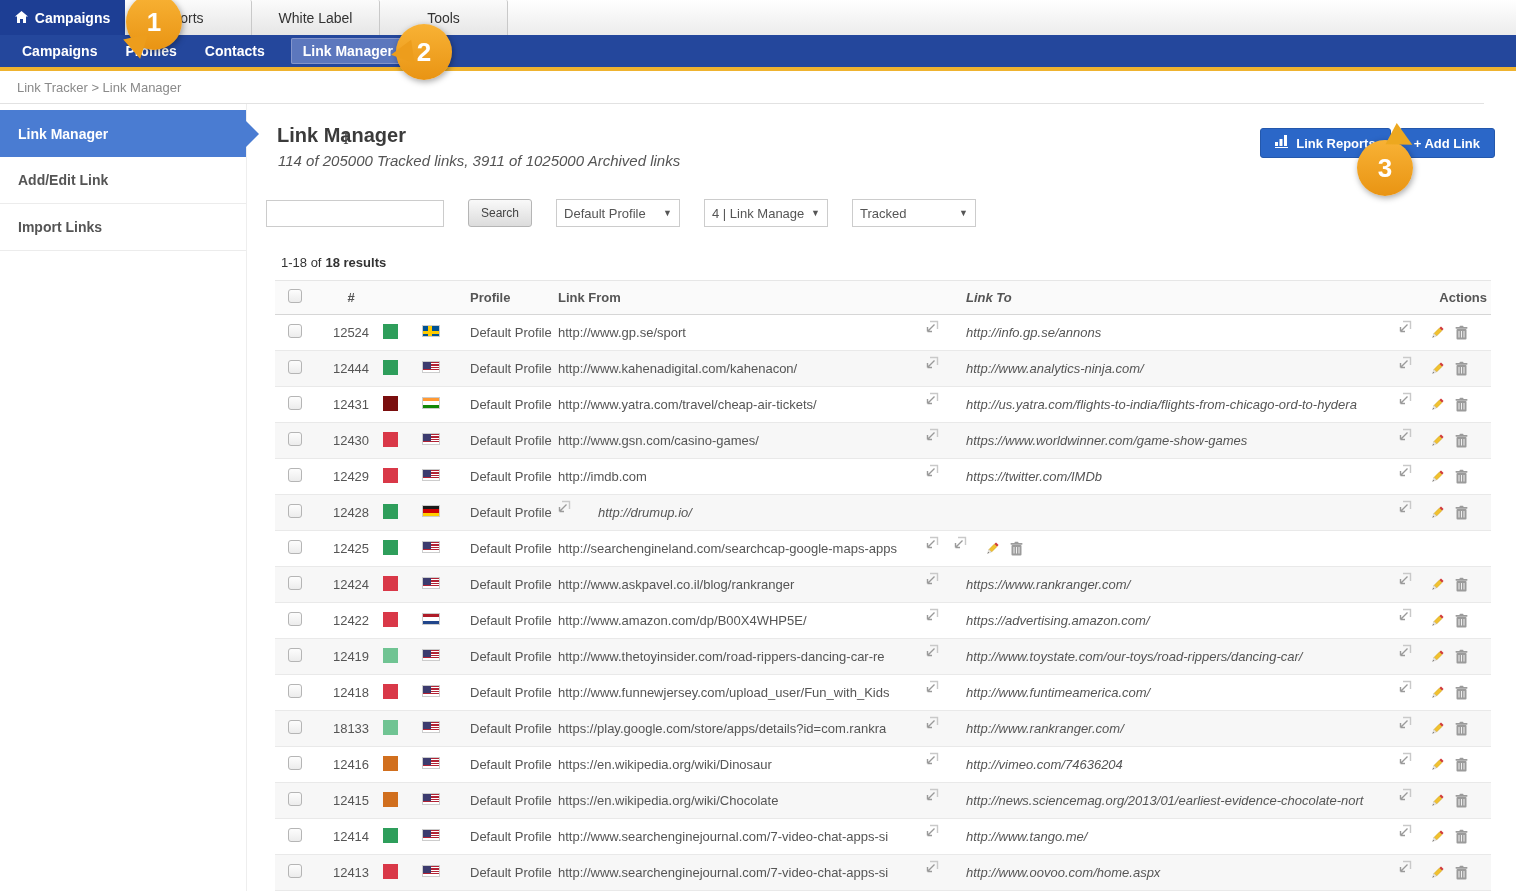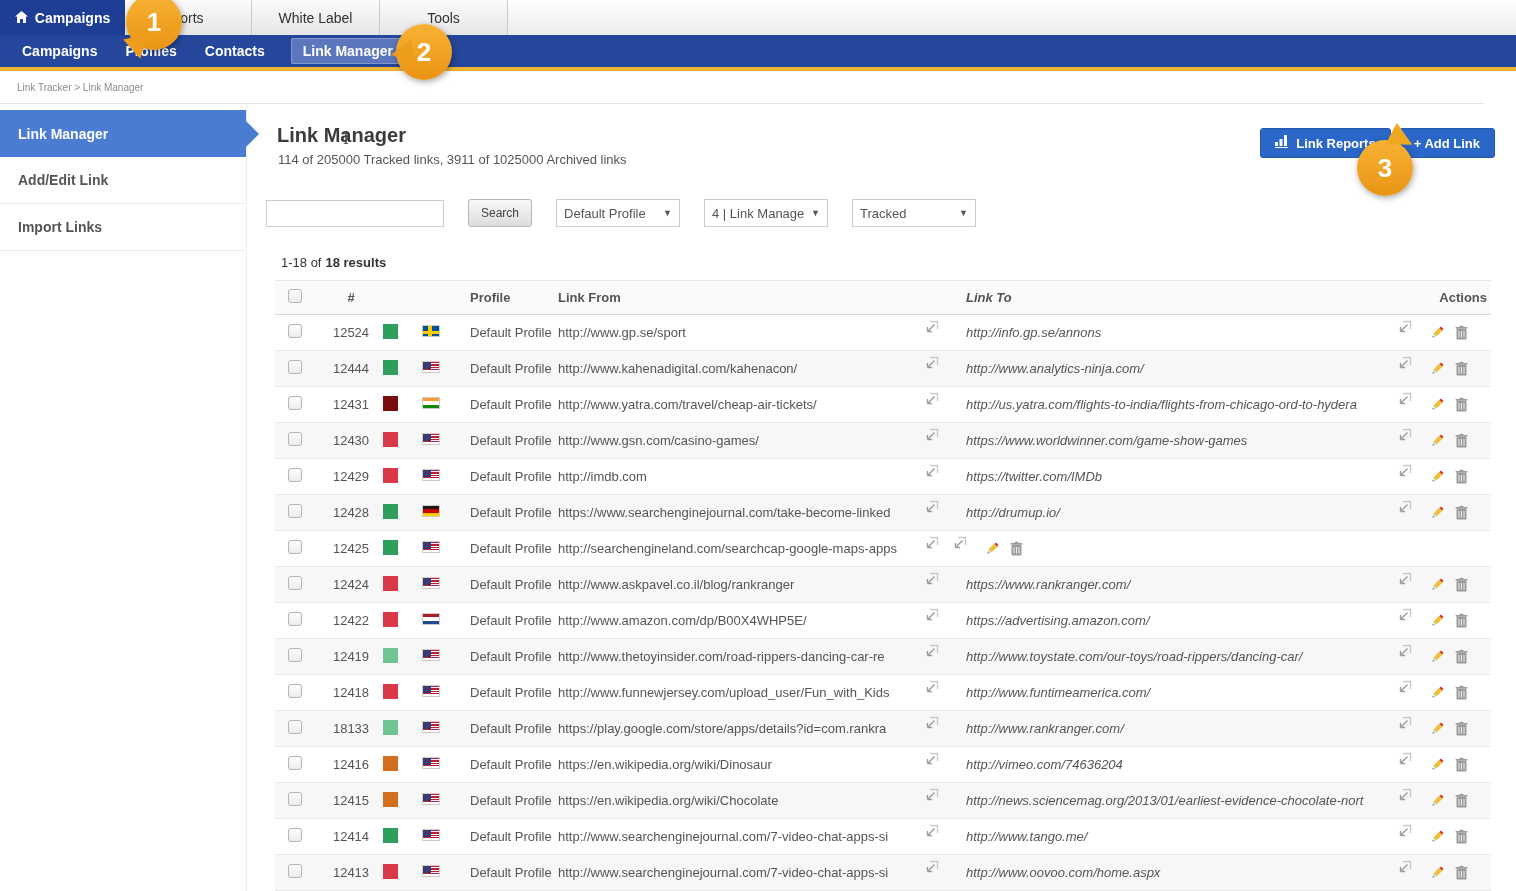--- a/index.html
+++ b/index.html
@@ -19,35 +19,35 @@
   .navbar { position:absolute; top:35px; left:0; width:1516px; height:32px;
     background:#24479c; display:flex; align-items:center; padding-left:20px; gap:24px; }
   .nav-item { color:#fff; font-weight:bold; font-size:14px; padding:5px 2px; }
   .nav-item.active { background:#5c77bd; padding:5px 12px; border-radius:2px;
     box-shadow:0 0 0 1px #8495cb inset; }
   .accentline { position:absolute; top:67px; left:0; width:1516px; height:4px; background:#efb32f; }
 
   
   .breadcrumb { position:absolute; top:71px; left:0; width:1484px; height:33px; background:#fff;
     border-bottom:1px solid #e2e2e2; display:flex; align-items:center; padding-left:17px;
-    font-size:10px; color:#8a8a8a; }
+    font-size:13px; color:#8a8a8a; }
 
   
   .sidebar { position:absolute; top:104px; left:0; width:247px; bottom:0;
     background:#fff; border-right:1px solid #eee; padding-top:6px; z-index:5; }
   .side-item { height:47px; display:flex; align-items:center; padding-left:18px;
     font-size:14px; font-weight:bold; color:#555; border-bottom:1px solid #ececec; }
   .side-item.active { background:#4a7cd2; color:#fff; border-bottom:none; position:relative; }
   .side-item.active::after { content:""; position:absolute; right:-13px; top:50%; margin-top:-13px;
     border:13px solid transparent; border-left:13px solid #4a7cd2; border-right:0; }
 
   
   .content { position:absolute; top:104px; left:248px; right:0; bottom:0; background:#fff; }
   .page-title { position:absolute; left:29px; top:20px; font-size:20px; font-weight:bold; color:#3b3b3b; }
-  .page-sub { position:absolute; left:30px; top:48px; font-size:13px; color:#555; }
+  .page-sub { position:absolute; left:30px; top:48px; font-style:italic; font-size:15px; color:#555; }
   .ibeam { position:absolute; left:95px; top:26px; font-family:"DejaVu Serif",serif;
     font-size:15px; color:#444; }
 
   .hdr-buttons { position:absolute; top:24px; right:21px; display:flex; gap:8px; }
   .btn-blue { height:30px; background:#2b67c8; border:1px solid #2458ac; border-radius:3px;
     color:#fff; font-weight:bold; font-size:13px; display:flex; align-items:center;
     padding:0 14px; gap:7px; cursor:pointer; }
 
   .filters { position:absolute; top:95px; left:18px; display:flex; gap:24px; align-items:flex-end; }
   .search-input { width:178px; height:27px; border:1px solid #ccc; font-size:13px; padding:0 6px; }
@@ -440,21 +440,20 @@
               </svg>
       </span>
     </div>
   </div>
         <div class="t-row alt">
     <div class="c-check"><span class="checkbox"></span></div>
     <div class="c-id">12428</div>
     <div class="c-status"><span class="status-square" style="background: rgb(46, 158, 91);"></span></div>
     <div class="c-flag"><span class="flag flag-de"></span></div>
     <div class="c-profile">Default Profile</div>
-    <div class="c-from">https://www.searchenginejournal.com/take-become-linked</div>
     <div class="c-ext iconbtn">
       <svg width="13" height="13" viewBox="0 0 13 13">
               <path d="M4 1.5 H11.5 V9" stroke="#c9c9c9" fill="none" stroke-width="1.4"></path>
               <path d="M8.5 4.5 L1.5 11.5 M1.5 11.5 V7 M1.5 11.5 H6" stroke="#9a9a9a" fill="none" stroke-width="1.4"></path>
             </svg>
     </div>
     <div class="c-to">http://drumup.io/</div>
     <div class="c-ext2 iconbtn">
       <svg width="13" height="13" viewBox="0 0 13 13">
               <path d="M4 1.5 H11.5 V9" stroke="#c9c9c9" fill="none" stroke-width="1.4"></path>

